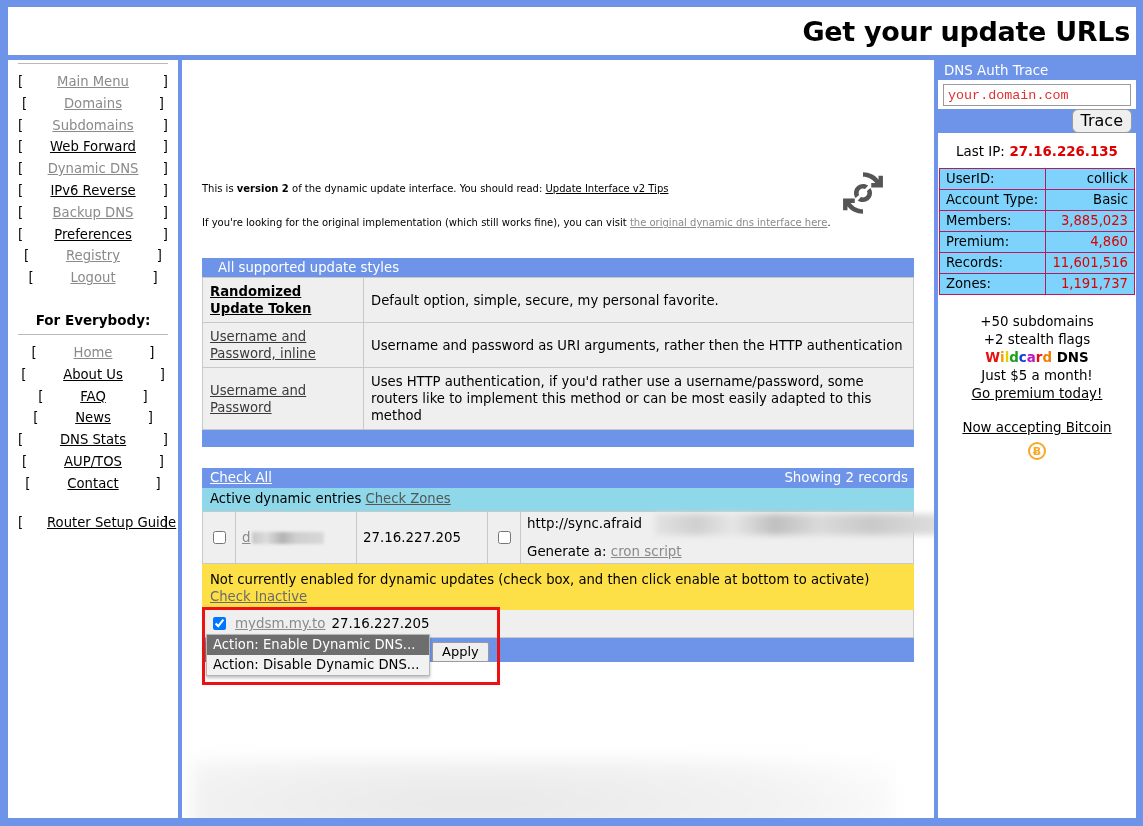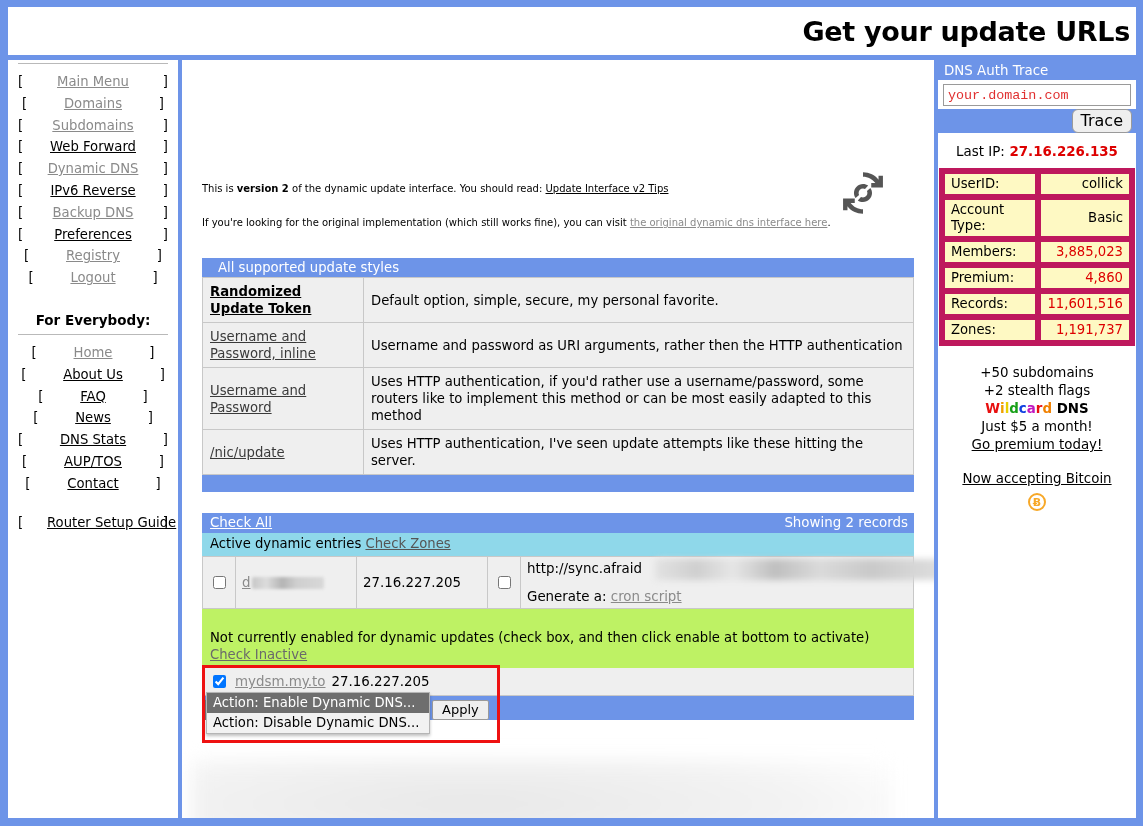--- a/index.html
+++ b/index.html
@@ -211,23 +211,23 @@
     left: 128px; top: -2px;
     height: 21px; width: 300px;
     background: linear-gradient(90deg,#e2e2e2 0%,#cfcfcf 14%,#e6e6e6 26%,#bfbfbf 40%,#dadada 55%,#c9c9c9 72%,#e2e2e2 100%);
     filter: blur(3px);
     border-radius: 3px;
   }
   .gen-line { margin-top: 9px; font-size: 13.4px; }
   .gen-line a { color: #8a8a8a; text-decoration: underline; }
 
   .inactive-bar {
-    background: #bef264;
+    background: #fde047;
     font-size: 13.2px;
-    padding: 20px 6px 5px 8px;
+    padding: 7px 6px 5px 8px;
     line-height: 17px;
   }
   .inactive-bar a { color: #6a6a6a; text-decoration: underline; }
 
   .inactive-row {
     background: #efefef;
     border: 1px solid #c8c8c8;
     border-top: none;
     padding: 4px 6px;
     font-size: 13.4px;
@@ -368,22 +368,22 @@
   }
   .lastip .lbl { font-weight: normal; }
   .lastip .val { color: #dd0000; }
   table.stats {
     width: 196px;
     border-collapse: collapse;
     font-size: 13.2px;
     margin-left: 1px;
   }
   table.stats td {
-    border: 6px solid #be185d;
-    background: #fef9c3;
+    border: 1px solid #be185d;
+    background: #7dd3fc;
     padding: 2px 6px;
     line-height: 16px;
   }
   table.stats td.k { text-align: left; width: 104px; }
   table.stats td.v { text-align: right; }
   table.stats td.v.red { color: #dd0000; }
   .promo {
     text-align: center;
     font-size: 13.4px;
     line-height: 18px;
@@ -560,24 +560,20 @@
                 <td class="name"><a href="#">Randomized Update Token</a></td>
                 <td>Default option, simple, secure, my personal favorite.</td>
               </tr>
               <tr>
                 <td class="name"><a href="#">Username and Password, inline</a></td>
                 <td>Username and password as URI arguments, rather then the HTTP authentication</td>
               </tr>
               <tr>
                 <td class="name"><a href="#">Username and Password</a></td>
                 <td>Uses HTTP authentication, if you'd rather use a username/password, some routers like to implement this method or can be most easily adapted to this method</td>
-              </tr>
-              <tr>
-                <td class="name"><a href="#">/nic/update</a></td>
-                <td>Uses HTTP authentication, I've seen update attempts like these hitting the server.</td>
               </tr>
             </tbody>
         </table>
         <div class="bar-blue-empty"></div>
       </div>
 
       <div class="records-wrap">
         <div class="records-head">
           <a href="#">Check All</a>
           <span>Showing 2 records</span>

